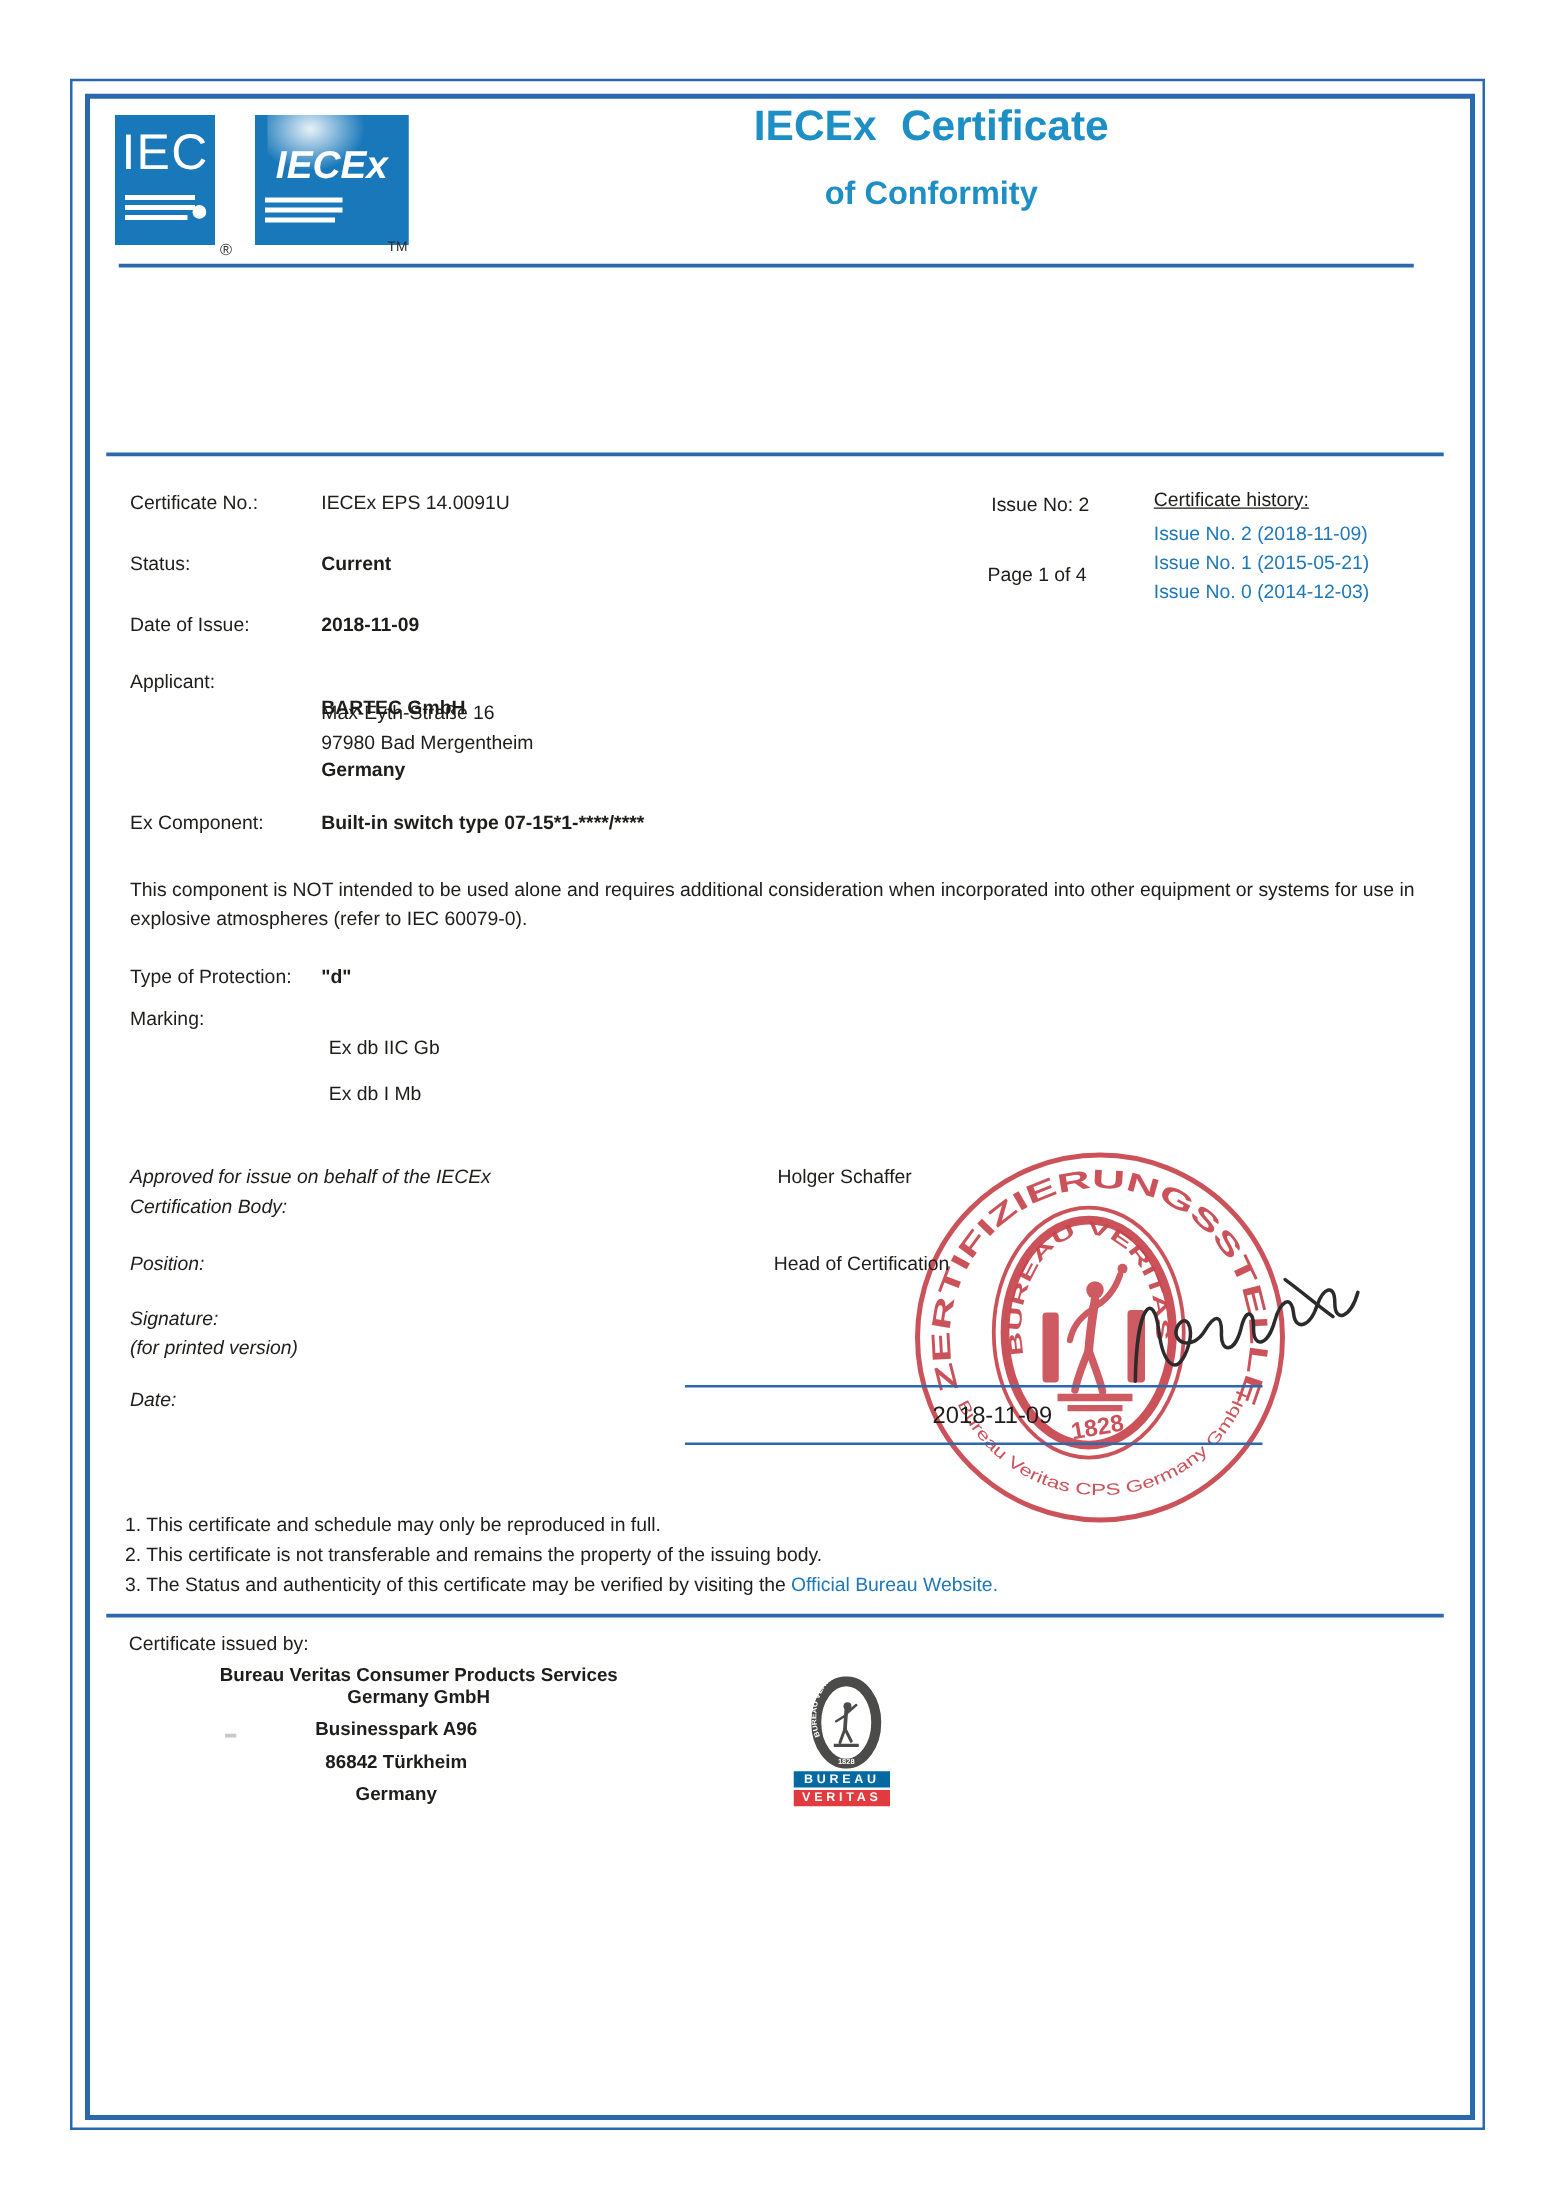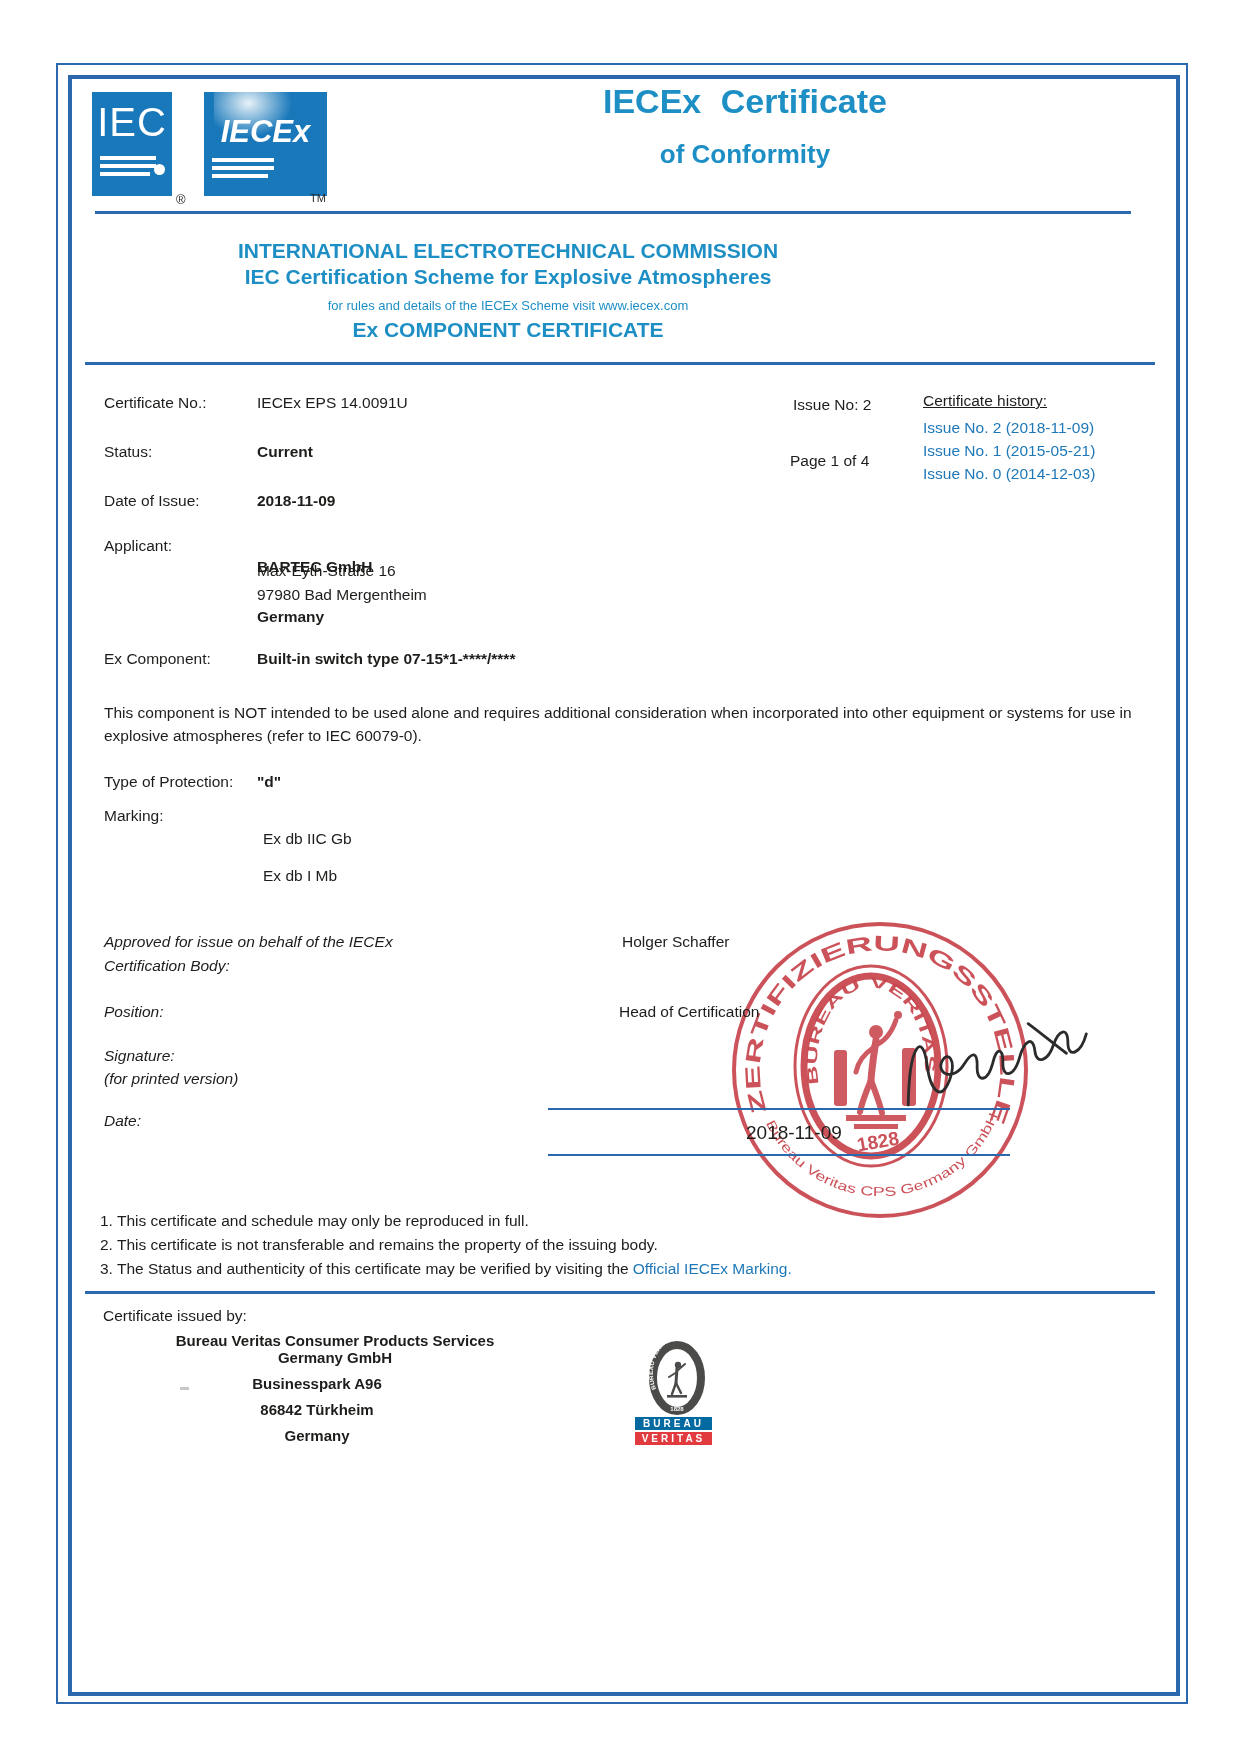--- a/index.html
+++ b/index.html
@@ -80,26 +80,20 @@
     <div class="iec-line" style="top:82px;width:56px;"></div>
   </div>
   <div class="abs tm-mark">TM</div>
 
   <div class="abs doc-title">
     <div class="t1">IECEx Certificate</div>
     <div class="t2">of Conformity</div>
   </div>
   <div class="abs header-rule"></div>
 
-  <div class="abs org-block">
-    <div class="org1">INTERNATIONAL ELECTROTECHNICAL COMMISSION</div>
-    <div class="org2">IEC Certification Scheme for Explosive Atmospheres</div>
-    <div class="org3">for rules and details of the IECEx Scheme visit www.iecex.com</div>
-    <div class="org4">Ex COMPONENT CERTIFICATE</div>
-  </div>
   <div class="abs main-rule"></div>
 
   <div class="abs lbl" style="left:104px;top:394px;">Certificate No.:</div>
   <div class="abs val-n" style="left:257px;top:394px;">IECEx EPS 14.0091U</div>
   <div class="abs lbl" style="left:793px;top:396px;">Issue No: 2</div>
   <div class="abs" style="left:923px;top:392px;">
     <div class="hist-label">Certificate history:</div>
     <div class="hist-item" style="margin-top:6px;">Issue No. 2 (2018-11-09)</div>
     <div class="hist-item">Issue No. 1 (2015-05-21)</div>
     <div class="hist-item">Issue No. 0 (2014-12-03)</div>
@@ -188,21 +182,21 @@
   <svg class="abs" style="left:888px;top:1004px;" width="222" height="112" viewBox="0 0 222 112">
     <g transform="rotate(-14 110 56)" stroke="#2b2b2b" stroke-width="2.8" fill="none" stroke-linecap="round">
       <path d="M 12,78 C 28,18 44,10 40,44 C 37,68 44,84 58,64 C 70,46 64,34 55,44 C 47,55 62,66 76,52 C 88,40 92,44 88,58 C 84,72 94,76 104,58 C 112,42 118,46 114,60 C 110,76 122,76 132,58 C 140,44 150,40 148,56 C 146,70 158,70 168,54 C 176,42 186,40 182,56 C 178,72 192,70 202,52"></path>
       <path d="M 148,28 C 158,40 168,54 178,66"></path>
     </g>
   </svg>
 
   <div class="abs note-line" style="left:100px;top:1212px;">1. This certificate and schedule may only be reproduced in full.</div>
   <div class="abs note-line" style="left:100px;top:1236px;">2. This certificate is not transferable and remains the property of the issuing body.</div>
   <div class="abs note-line" style="left:100px;top:1260px;">
-    <span>3. The Status and authenticity of this certificate may be verified by visiting the</span><span class="link">Official IECEx Marking.</span>
+    <span>3. The Status and authenticity of this certificate may be verified by visiting the</span><span class="link">Official Bureau Website.</span>
   </div>
   <div class="abs footer-rule"></div>
 
   <div class="abs lbl" style="left:103px;top:1307px;">Certificate issued by:</div>
   <div class="abs issuer-block">
     <div class="issuer-name">Bureau Veritas Consumer Products Services Germany GmbH</div>
     <div class="issuer-line">Businesspark A96</div>
     <div class="issuer-line">86842 Türkheim</div>
     <div class="issuer-line">Germany</div>
   </div>

